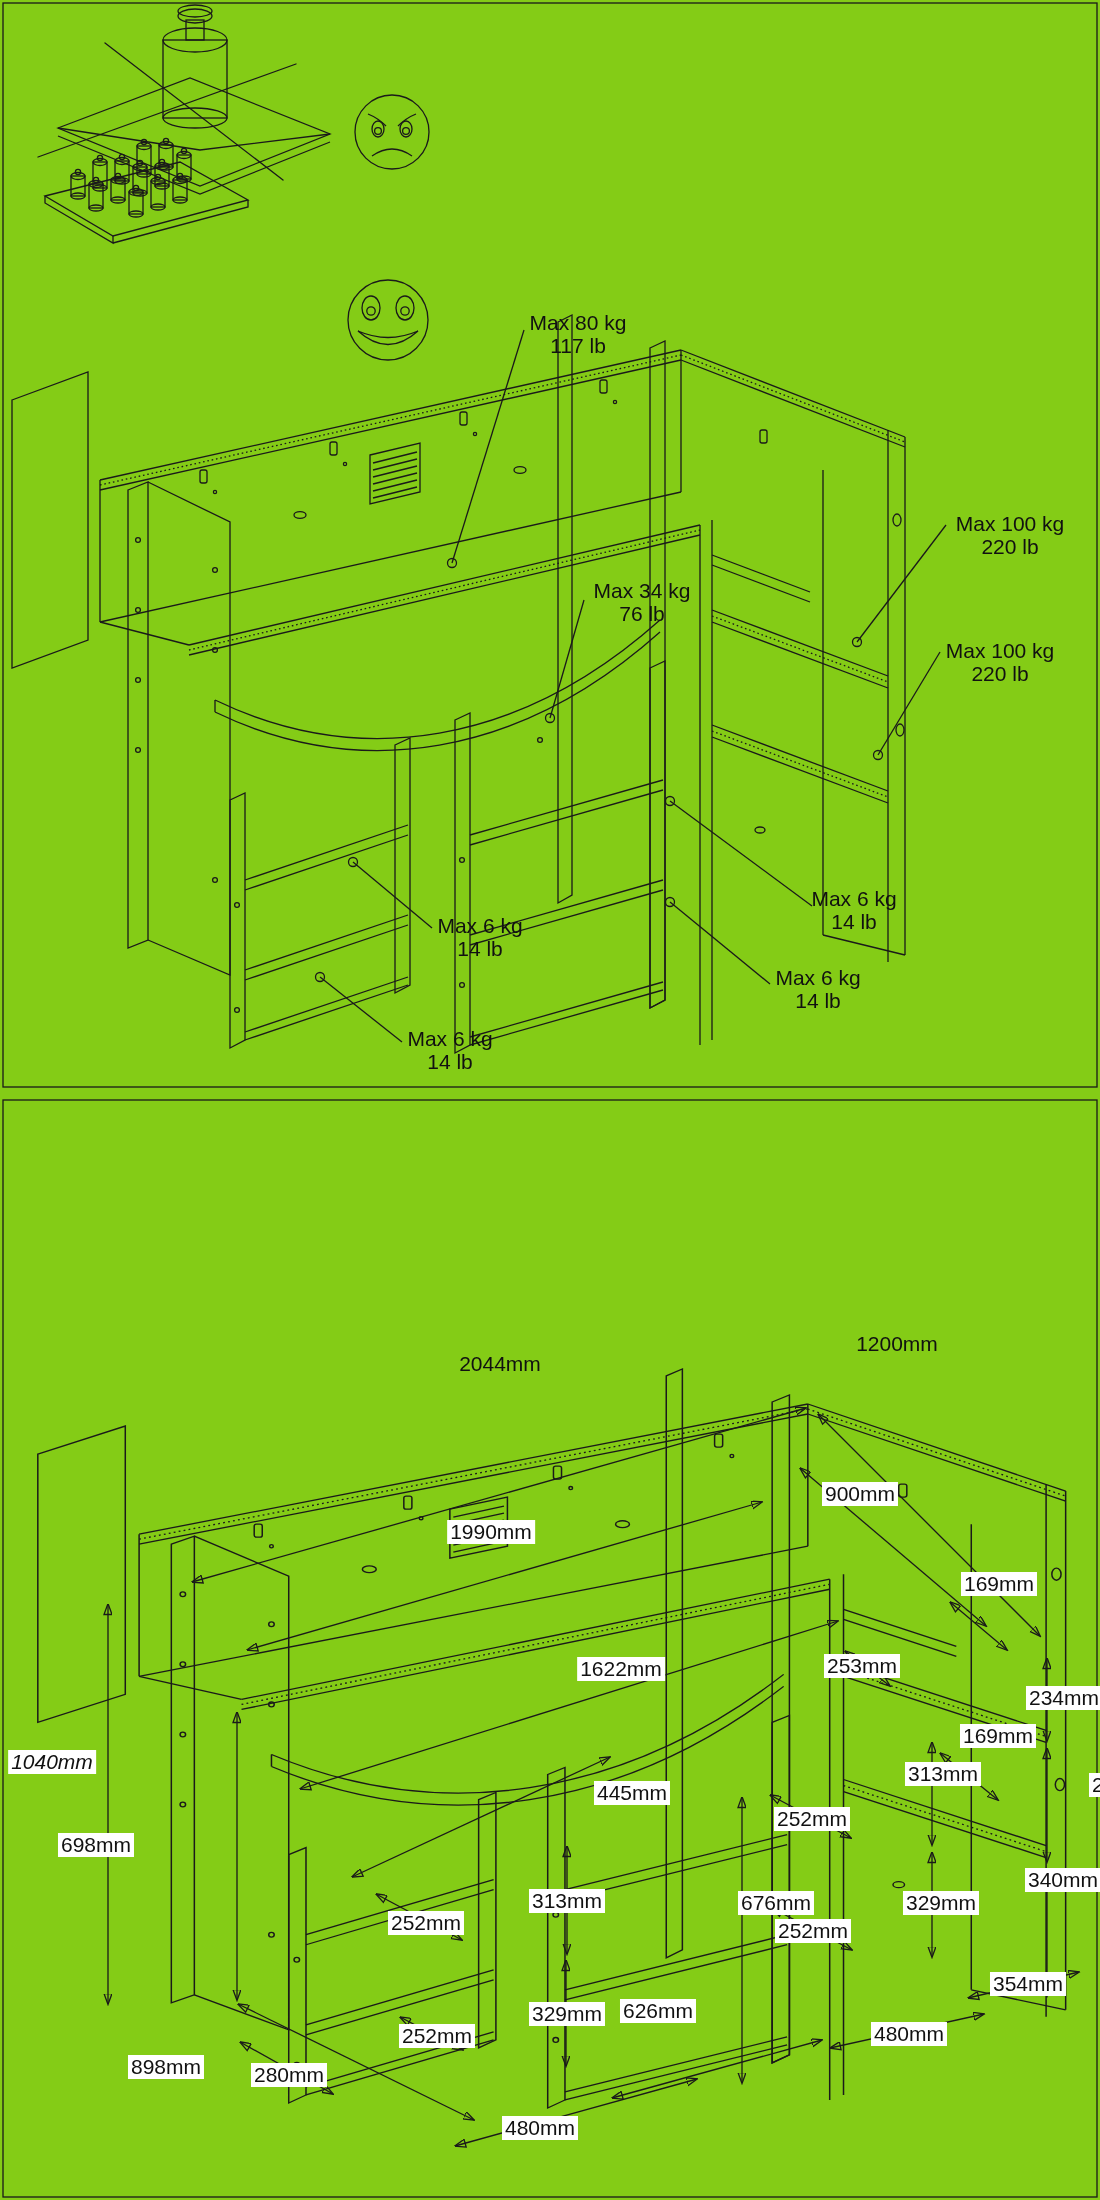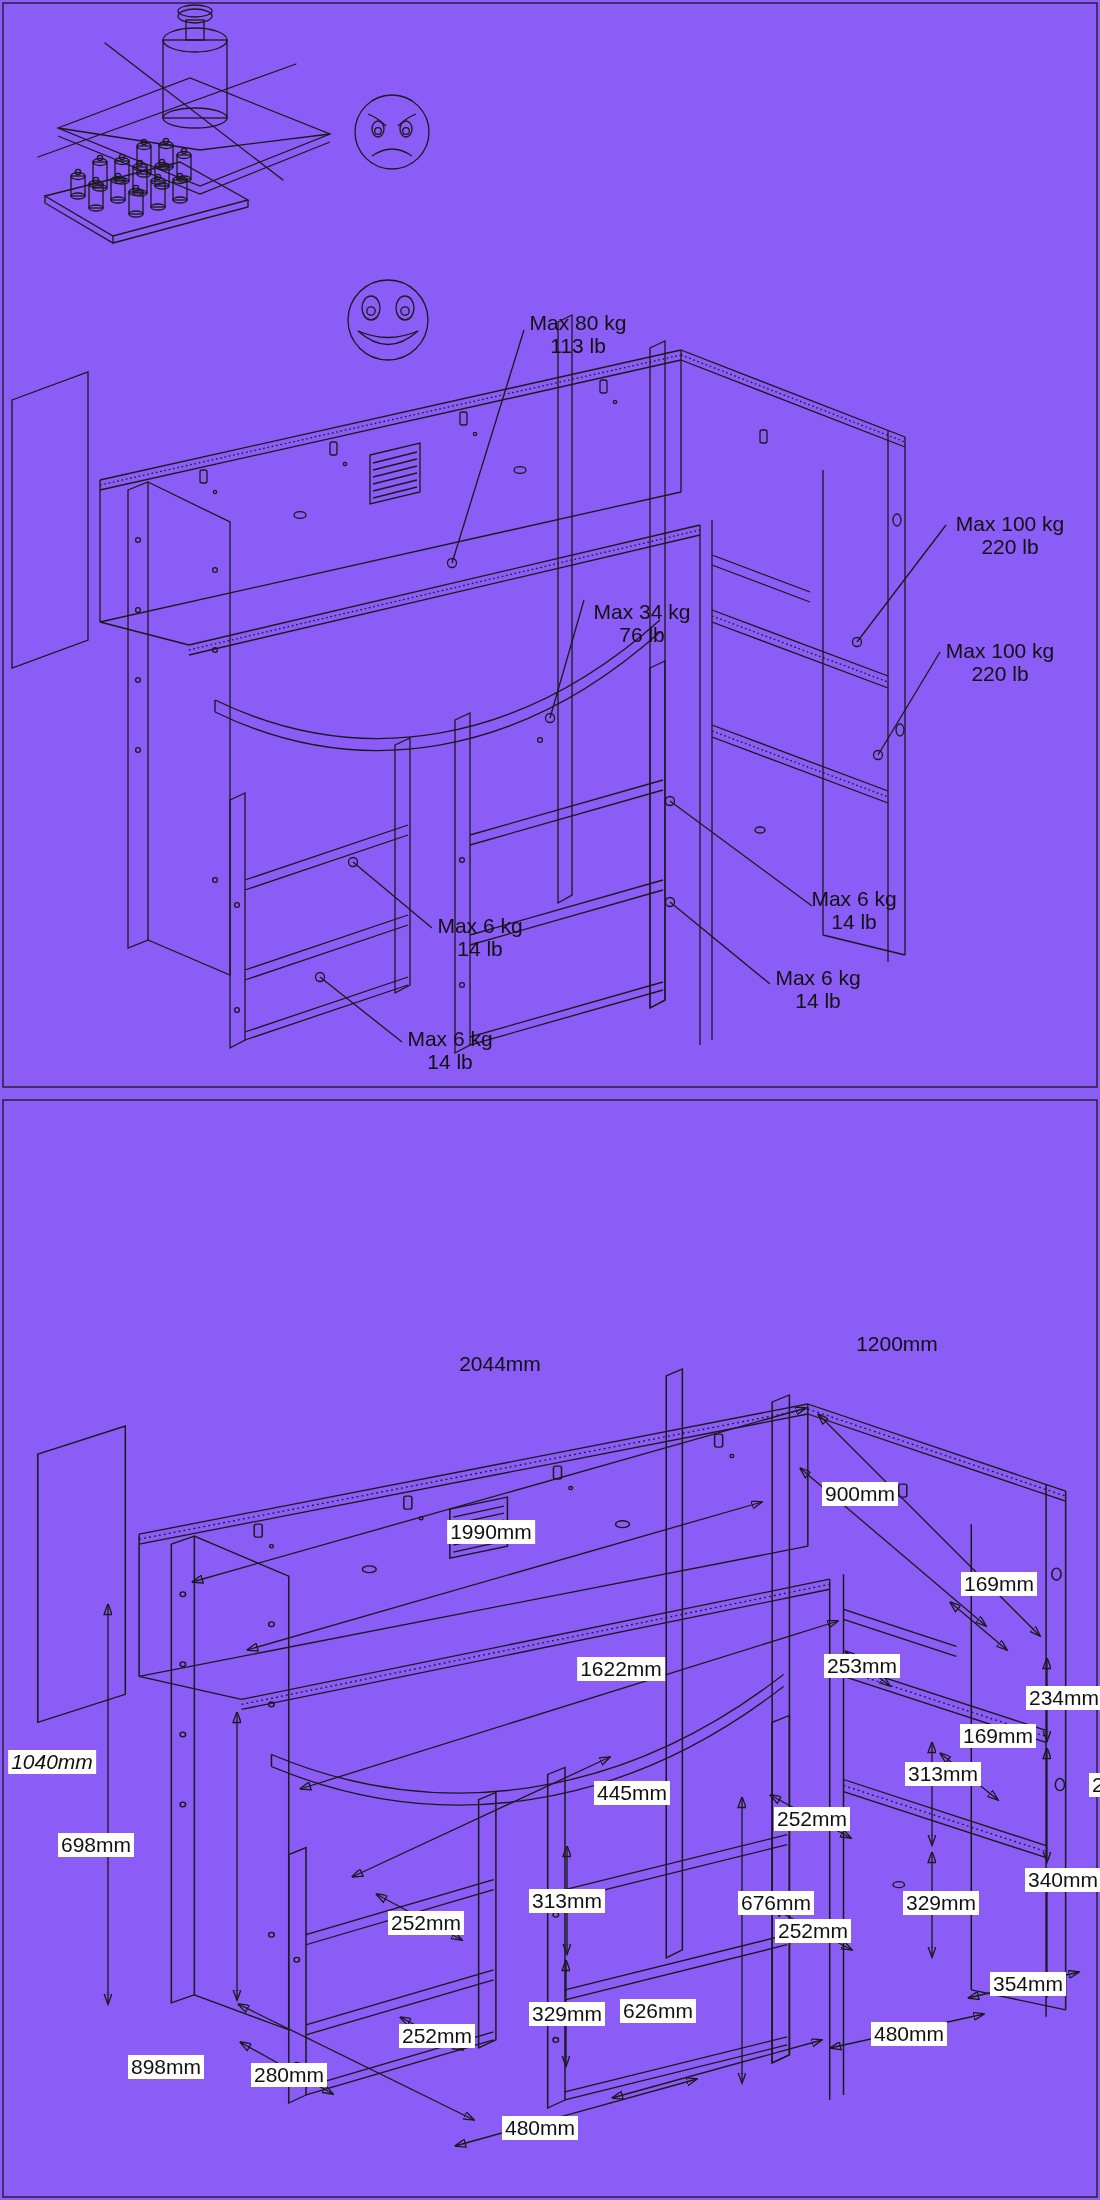--- a/index.html
+++ b/index.html
@@ -1,18 +1,18 @@
 <!DOCTYPE html>
 <html><head>
 <meta charset="utf-8">
 <style>
   html,body{margin:0;padding:0;background:#ffffff;}
   body{width:1100px;height:2200px;overflow:hidden;
        font-family:"Liberation Sans",sans-serif;}
-  .sheet{position:relative;width:1100px;height:2200px;background:#8b5cf6;}
+  .sheet{position:relative;width:1100px;height:2200px;background:#84cc16;}
   svg{position:absolute;left:0;top:0;}
   #labels{position:absolute;left:0;top:0;width:1100px;height:2200px;pointer-events:none;}
   .wlabel{position:absolute;transform:translate(-50%,-50%);text-align:center;
           color:#111;font-size:21px;line-height:1.08;white-space:nowrap;}
   .dlabel{position:absolute;transform:translate(-50%,-50%);color:#111;
           font-size:21px;white-space:nowrap;}
   .dlabel.bg,.wlabel.bg{background:#fff;padding:0 3px;}
   .art path,.art line,.art polyline,.art ellipse,.art circle,.art rect{
       fill:none;stroke:#1a1a1a;stroke-width:1.3;}
   .hatch{stroke:#8a8a8a;stroke-width:5.5;stroke-dasharray:1.6 2.8;}
@@ -318,22 +318,22 @@
         <line x1="238" y1="2004" x2="474" y2="2120" class="dim" marker-start="url(#mS)" marker-end="url(#mE)"></line>
         <line x1="240" y1="2042" x2="333" y2="2094" class="dim" marker-start="url(#mS)" marker-end="url(#mE)"></line>
         <line x1="455" y1="2146" x2="697" y2="2079" class="dim" marker-start="url(#mS)" marker-end="url(#mE)"></line>
         <line x1="612" y1="2098" x2="822" y2="2040" class="dim" marker-start="url(#mS)" marker-end="url(#mE)"></line>
         <line x1="830" y1="2048" x2="984" y2="2014" class="dim" marker-start="url(#mS)" marker-end="url(#mE)"></line>
         <line x1="968" y1="1998" x2="1079" y2="1972" class="dim" marker-start="url(#mS)" marker-end="url(#mE)"></line>
       </g>
 </svg>
 
 <div id="labels">
-      <div class="wlabel" style="left: 578px; top: 335px;"><span>Max 80 kg</span><br><span>113 lb</span></div>
-      <div class="wlabel" style="left: 642px; top: 624px;"><span>Max 34 kg</span><br><span>76 lb</span></div>
+      <div class="wlabel" style="left: 578px; top: 335px;"><span>Max 80 kg</span><br><span>117 lb</span></div>
+      <div class="wlabel" style="left: 642px; top: 603px;"><span>Max 34 kg</span><br><span>76 lb</span></div>
       <div class="wlabel" style="left: 1010px; top: 536px;"><span>Max 100 kg</span><br><span>220 lb</span></div>
       <div class="wlabel" style="left: 1000px; top: 663px;"><span>Max 100 kg</span><br><span>220 lb</span></div>
       <div class="wlabel" style="left: 854px; top: 911px;"><span>Max 6 kg</span><br><span>14 lb</span></div>
       <div class="wlabel" style="left: 818px; top: 990px;"><span>Max 6 kg</span><br><span>14 lb</span></div>
       <div class="wlabel" style="left: 480px; top: 938px;"><span>Max 6 kg</span><br><span>14 lb</span></div>
       <div class="wlabel" style="left: 450px; top: 1051px;"><span>Max 6 kg</span><br><span>14 lb</span></div>
       <div class="dlabel" style="left: 500px; top: 1364px; text-align: right;">2044mm</div>
       <div class="dlabel" style="left: 897px; top: 1344px;">1200mm</div>
       <div class="dlabel bg" style="left: 860px; top: 1494px;">900mm</div>
       <div class="dlabel bg" style="left: 491px; top: 1532px;">1990mm</div>

